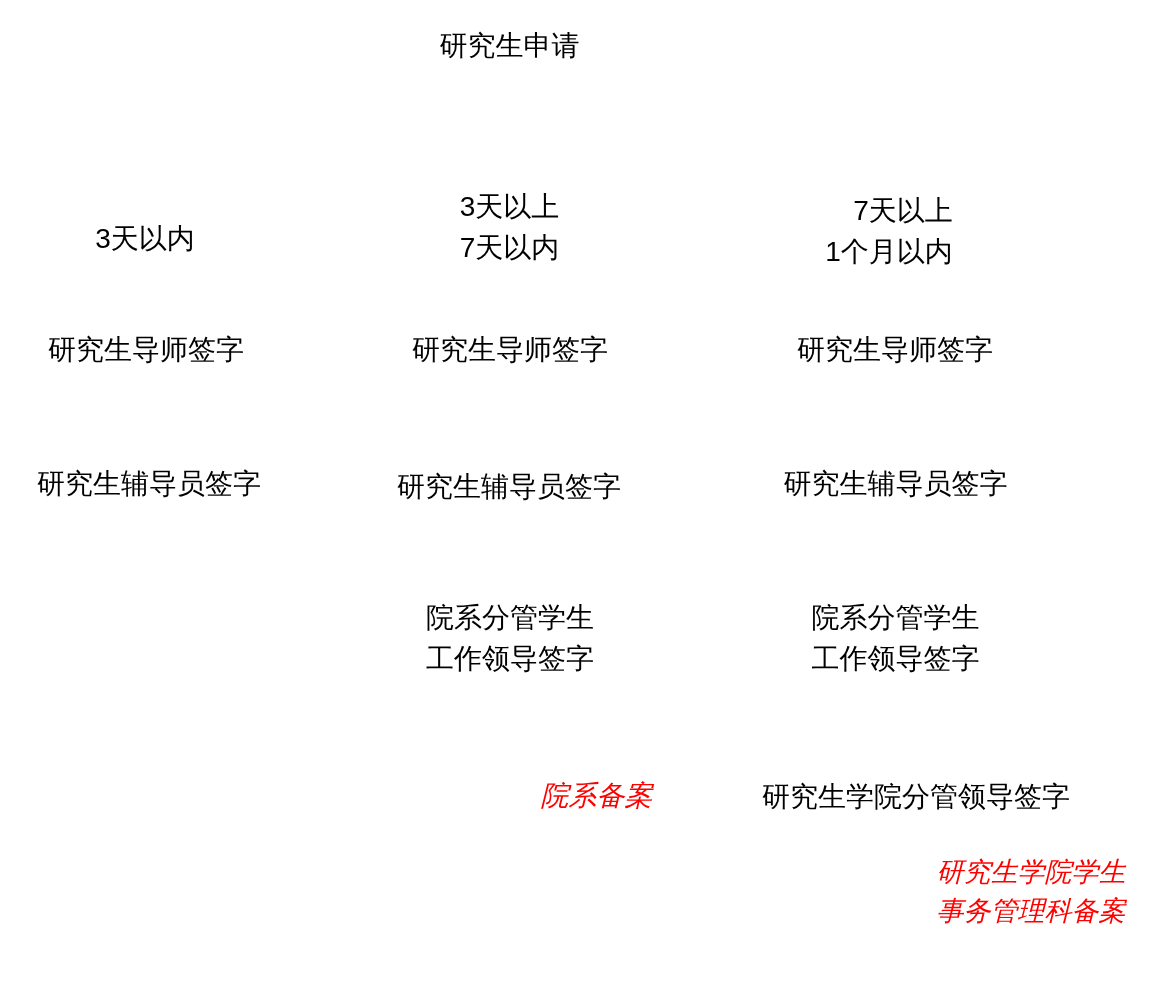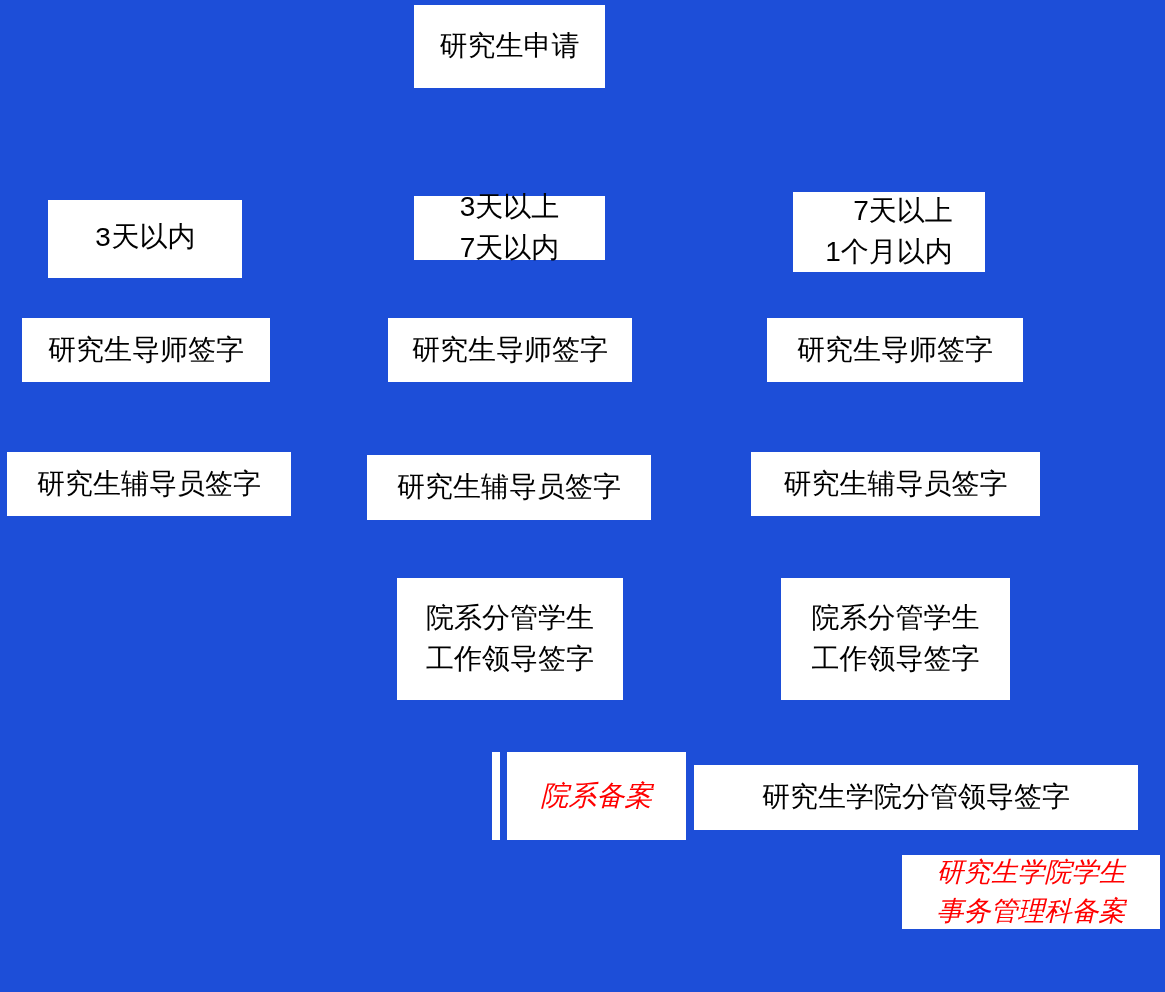--- a/index.html
+++ b/index.html
@@ -4,21 +4,21 @@
 <style>
   html, body {
     margin: 0;
     padding: 0;
     background: #000000;
   }
   #canvas {
     position: relative;
     width: 1165px;
     height: 992px;
-    background: #1d4ed8;
+    background: #ffffff;
     font-family: "Liberation Sans", sans-serif;
     overflow: hidden;
   }
   .node {
     position: absolute;
     background: #ffffff;
     color: #000000;
     display: flex;
     align-items: center;
     justify-content: center;
@@ -32,21 +32,21 @@
     color: #ff0000;
     font-style: italic;
   }
   .bar {
     position: absolute;
     background: #ffffff;
   }
 
   
   .n-apply                 { left: 414px; top: 5px;   width: 191px; height: 83px; }
-  .n-within3               { left: 48px;  top: 200px; width: 194px; height: 78px; font-family: Liberation Mono, monospace; }
+  .n-within3               { left: 48px;  top: 200px; width: 194px; height: 78px; }
   .n-days3to7              { left: 414px; top: 196px; width: 191px; height: 64px; }
   .n-days7tomonth          { left: 793px; top: 192px; width: 192px; height: 80px; text-align: right; }
   .n-advisor-left          { left: 22px;  top: 318px; width: 248px; height: 64px; }
   .n-advisor-mid           { left: 388px; top: 318px; width: 244px; height: 64px; }
   .n-advisor-right         { left: 767px; top: 318px; width: 256px; height: 64px; }
   .n-counselor-left        { left: 7px;   top: 452px; width: 284px; height: 64px; }
   .n-counselor-mid         { left: 367px; top: 455px; width: 284px; height: 65px; }
   .n-counselor-right       { left: 751px; top: 452px; width: 289px; height: 64px; }
   .n-deptleader-mid        { left: 397px; top: 578px; width: 226px; height: 122px; }
   .n-deptleader-right      { left: 781px; top: 578px; width: 229px; height: 122px; }

